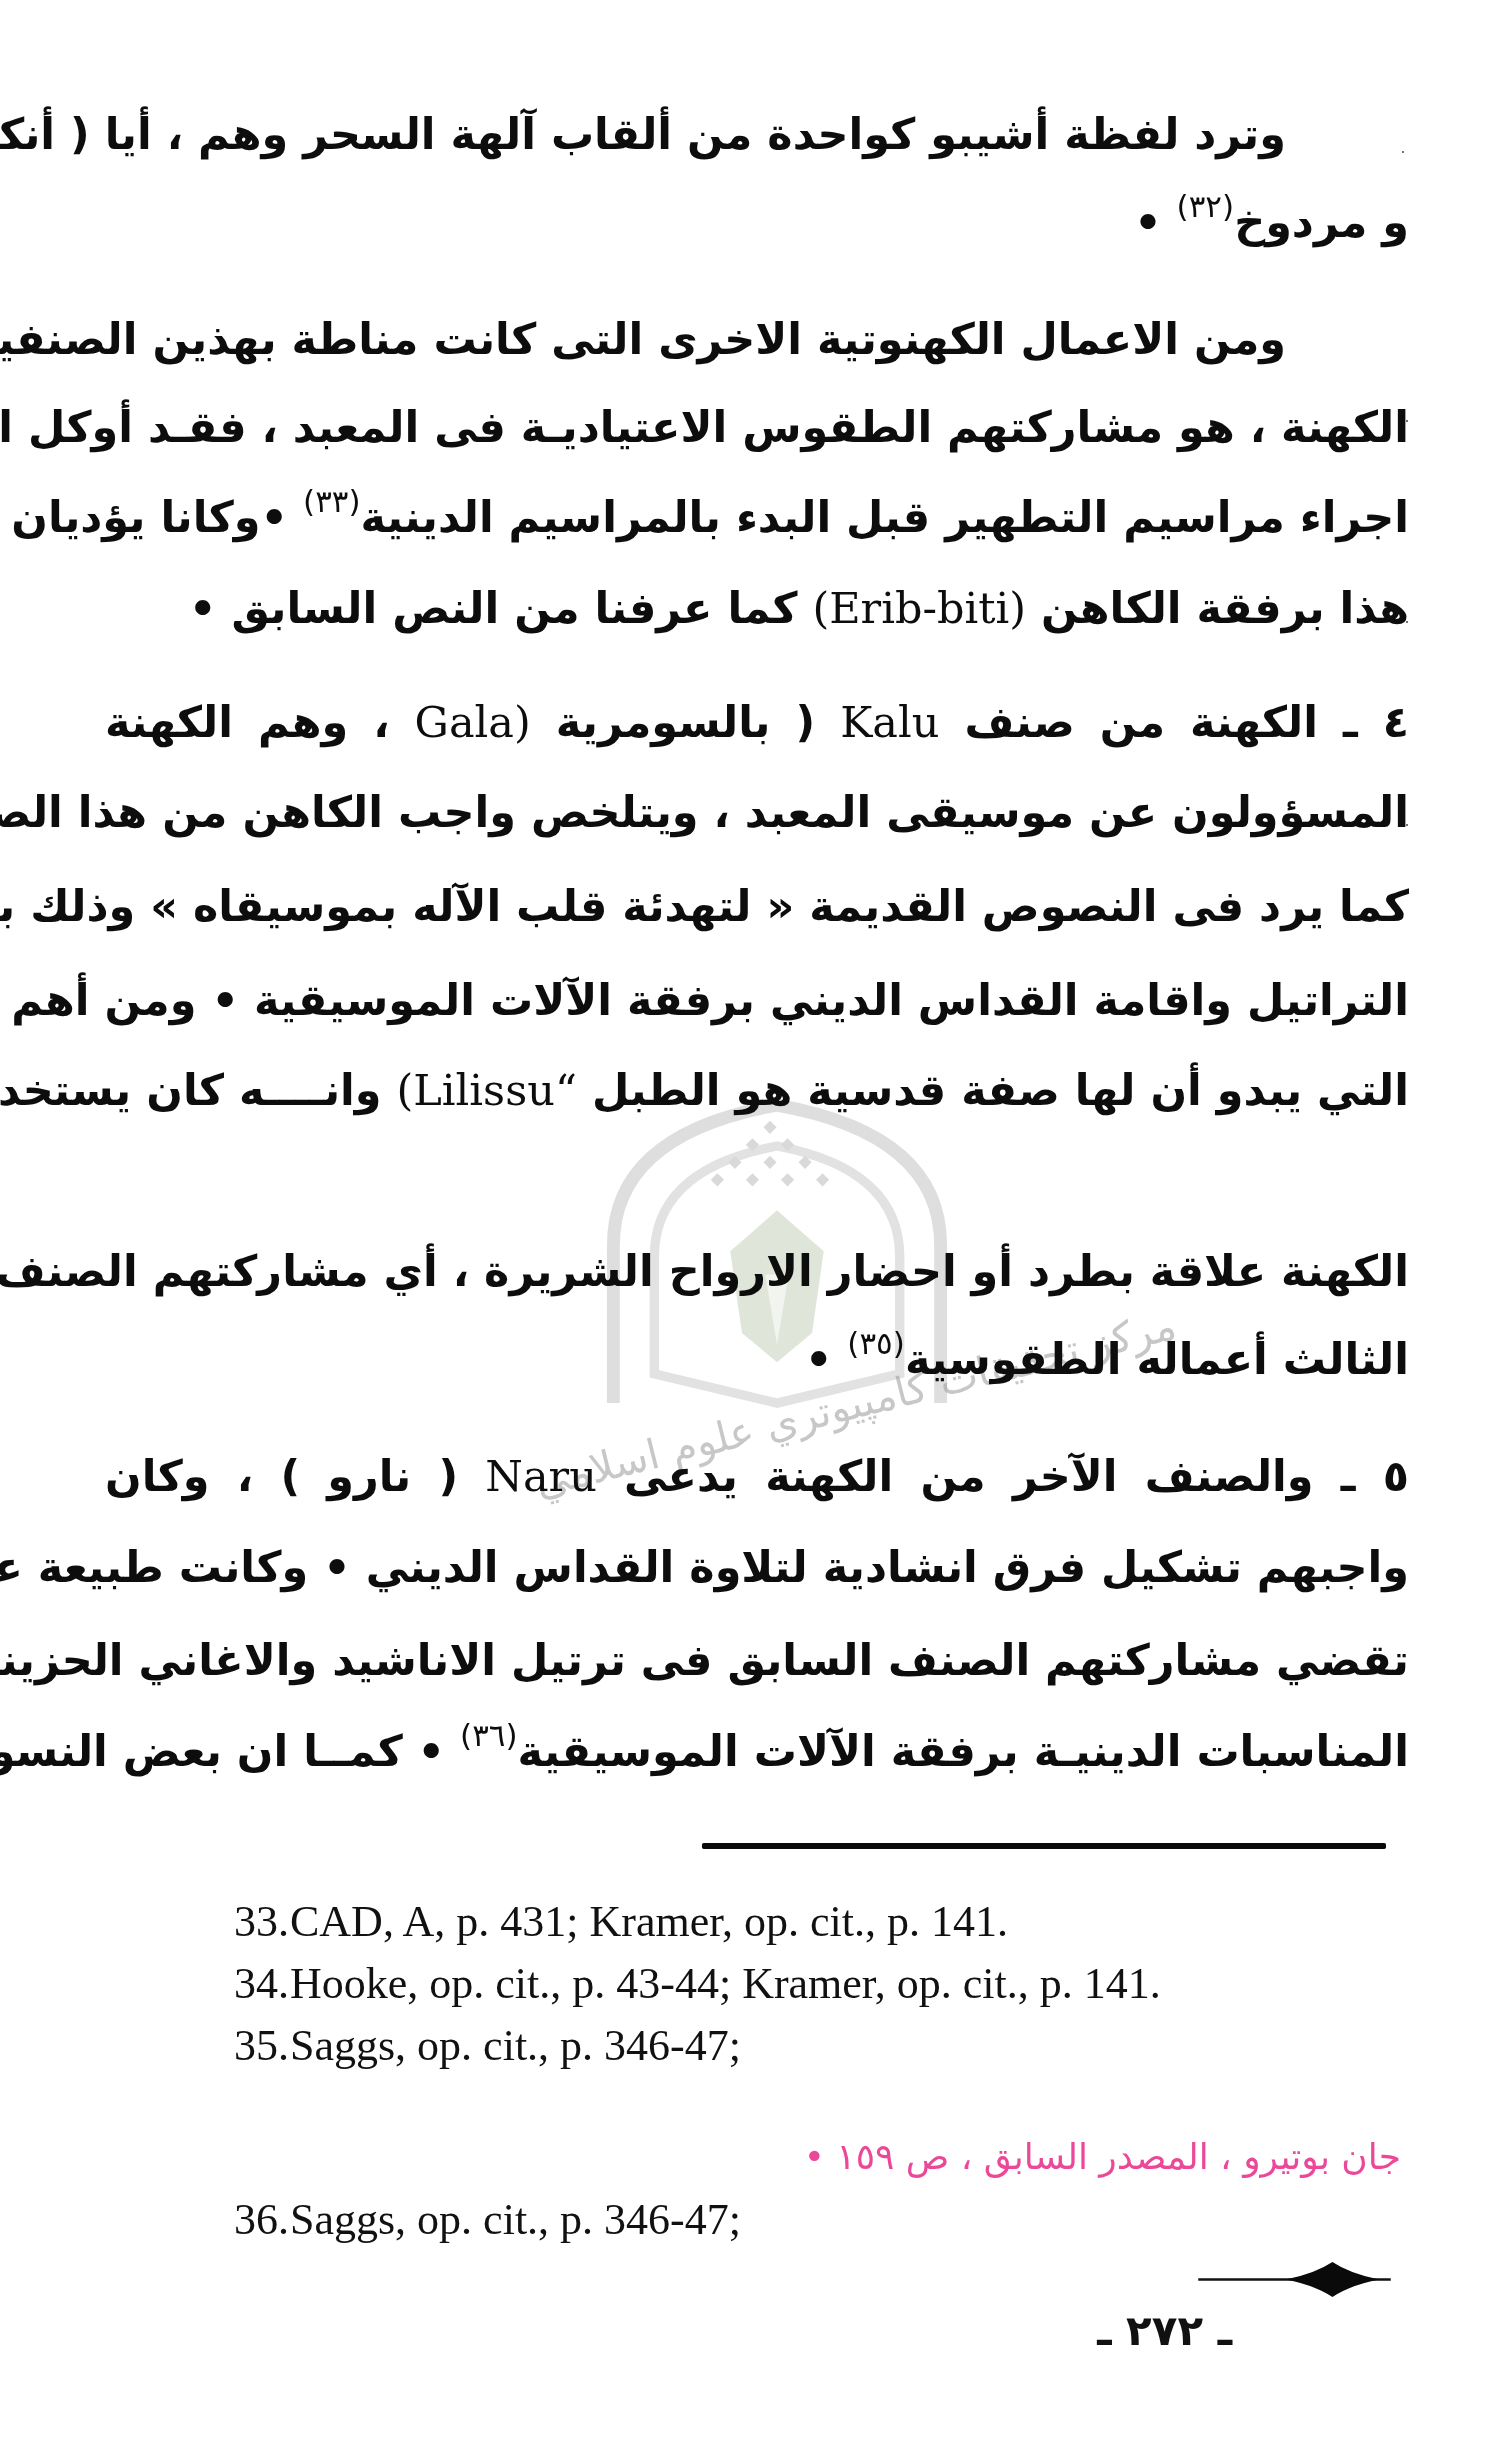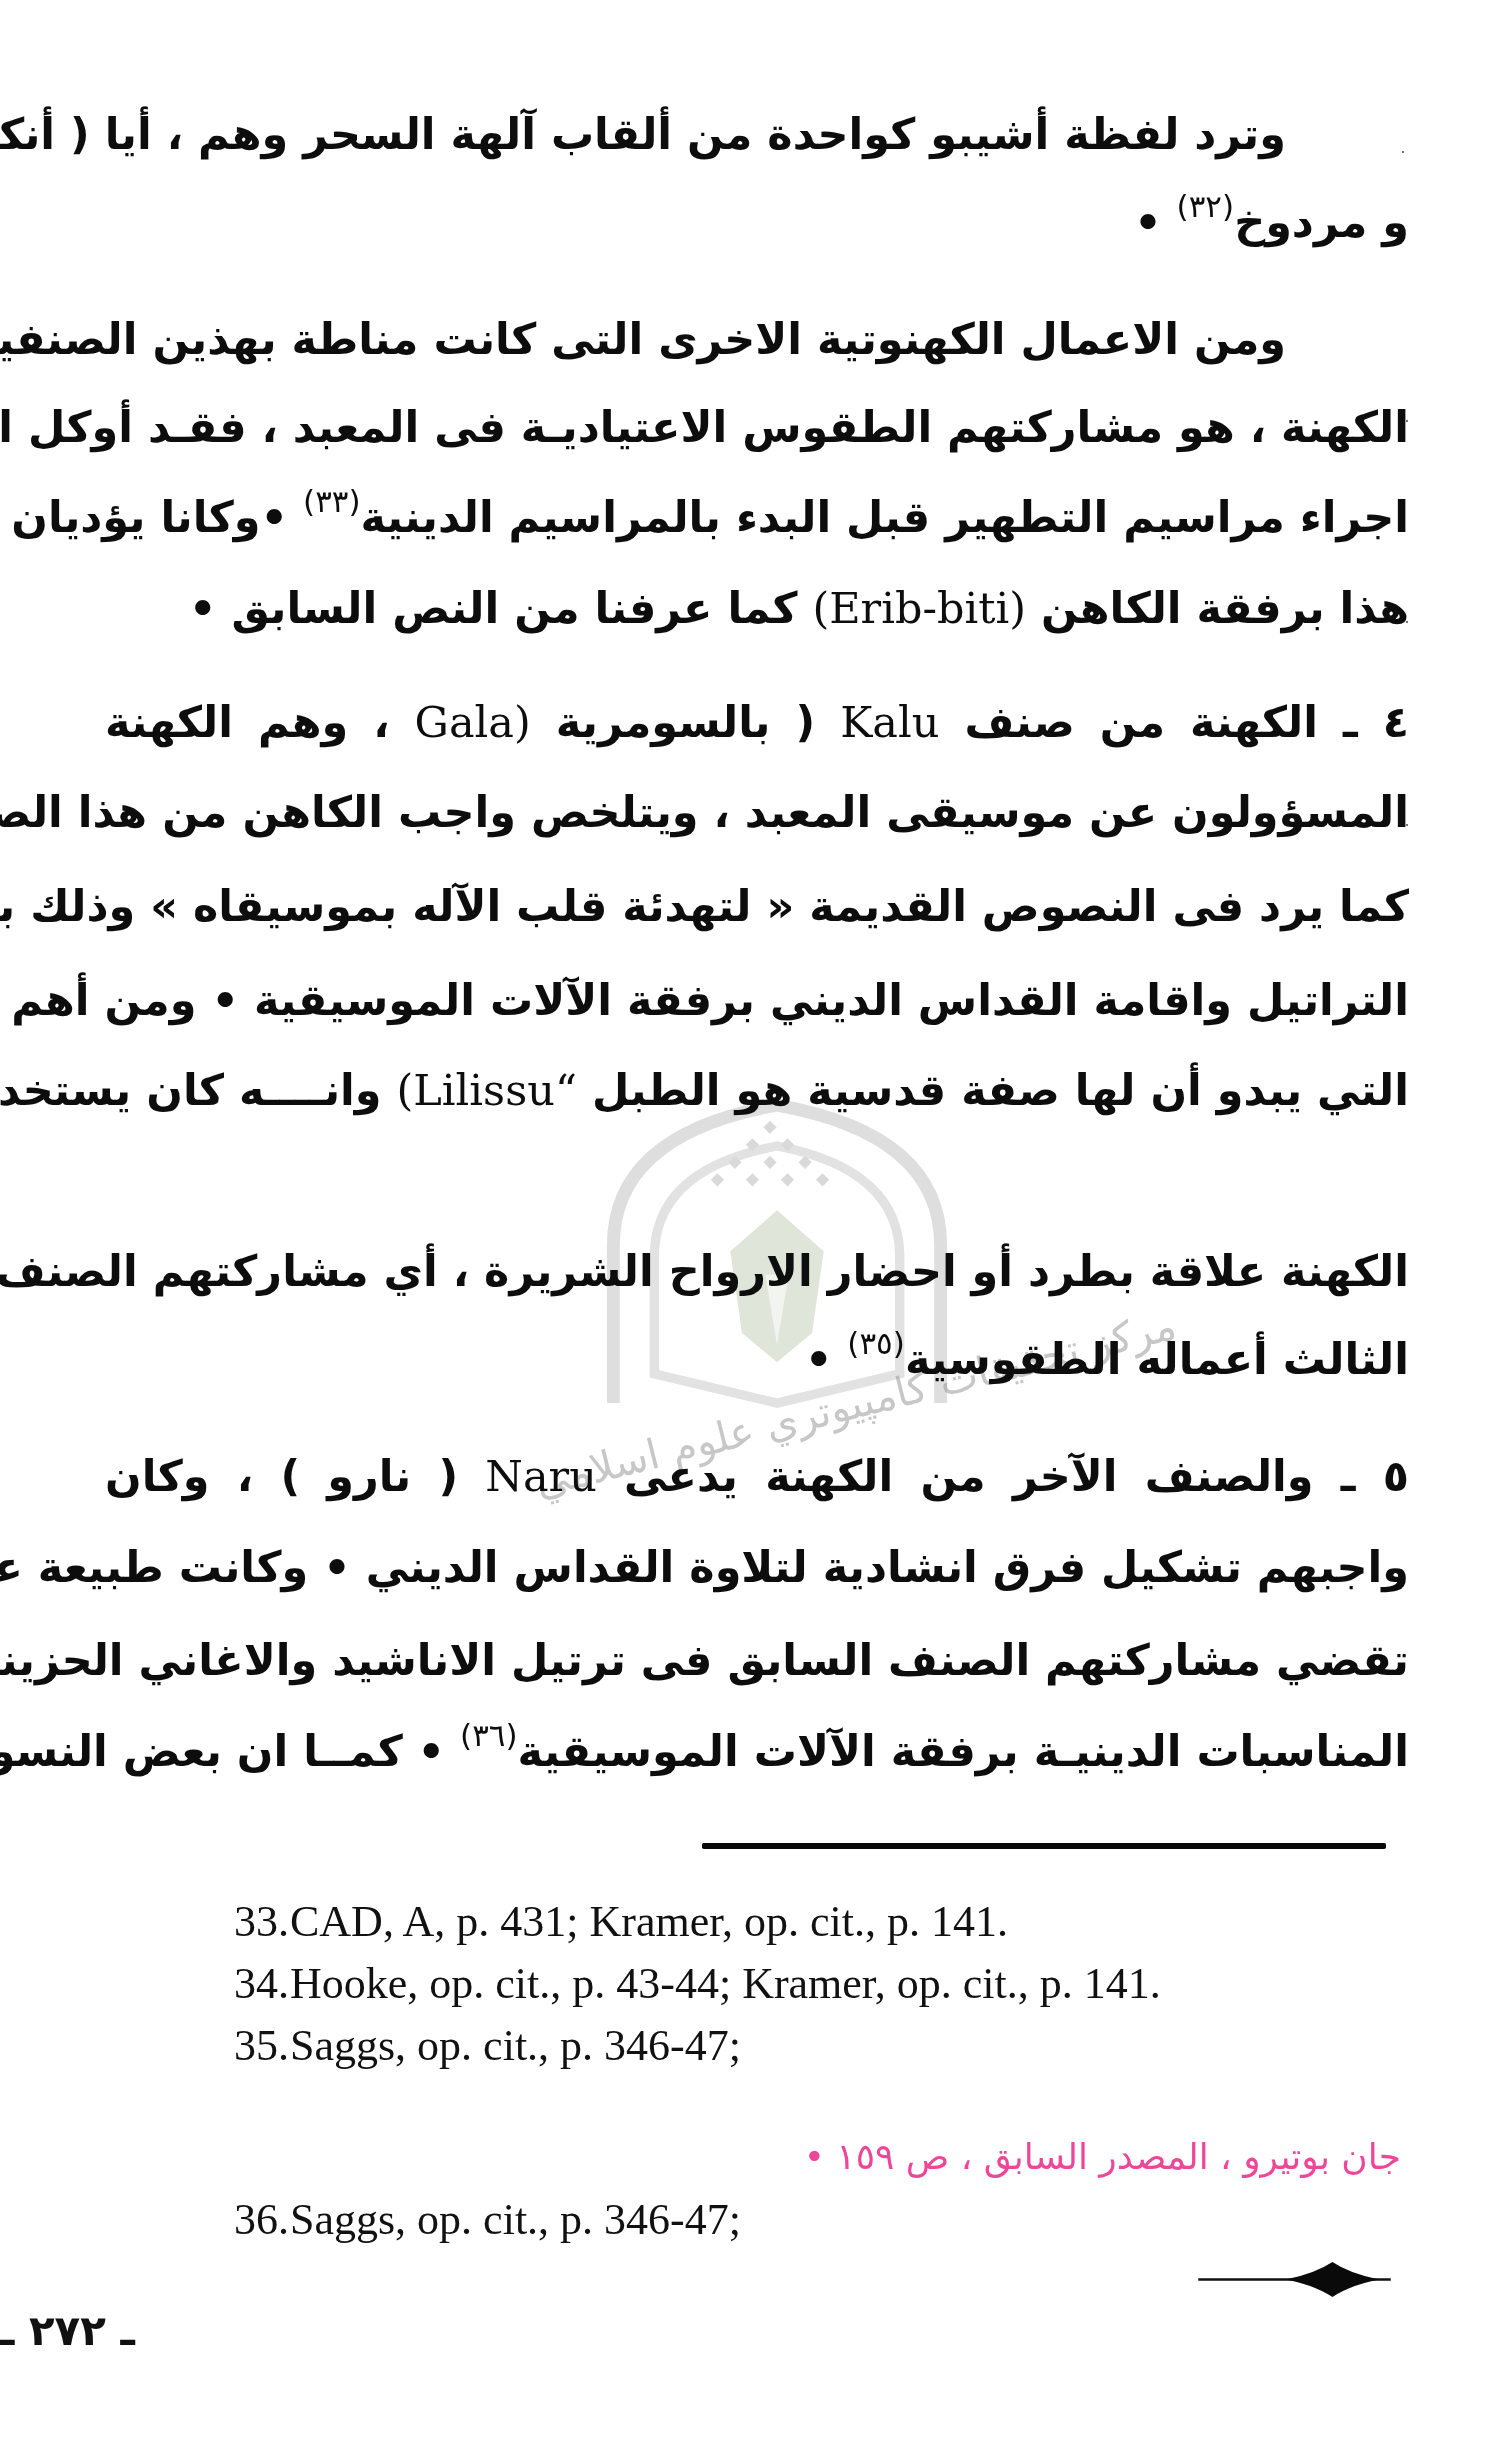--- a/index.html
+++ b/index.html
@@ -106,21 +106,21 @@
       left: 1198px;
       top: 2262px;
       width: 193px;
       height: 35px;
     }
     .page-number {
       position: absolute;
       left: 0;
       width: 1232px;
       top: 2306px;
-      text-align: left;
+      text-align: right;
       font-family: "DejaVu Sans", sans-serif;
       font-size: 42px;
       font-weight: bold;
       color: #111;
       direction: rtl;
     }
     .edge-mark {
       position: absolute;
       width: 2.3px; height: 2.3px;
       background: #444;

